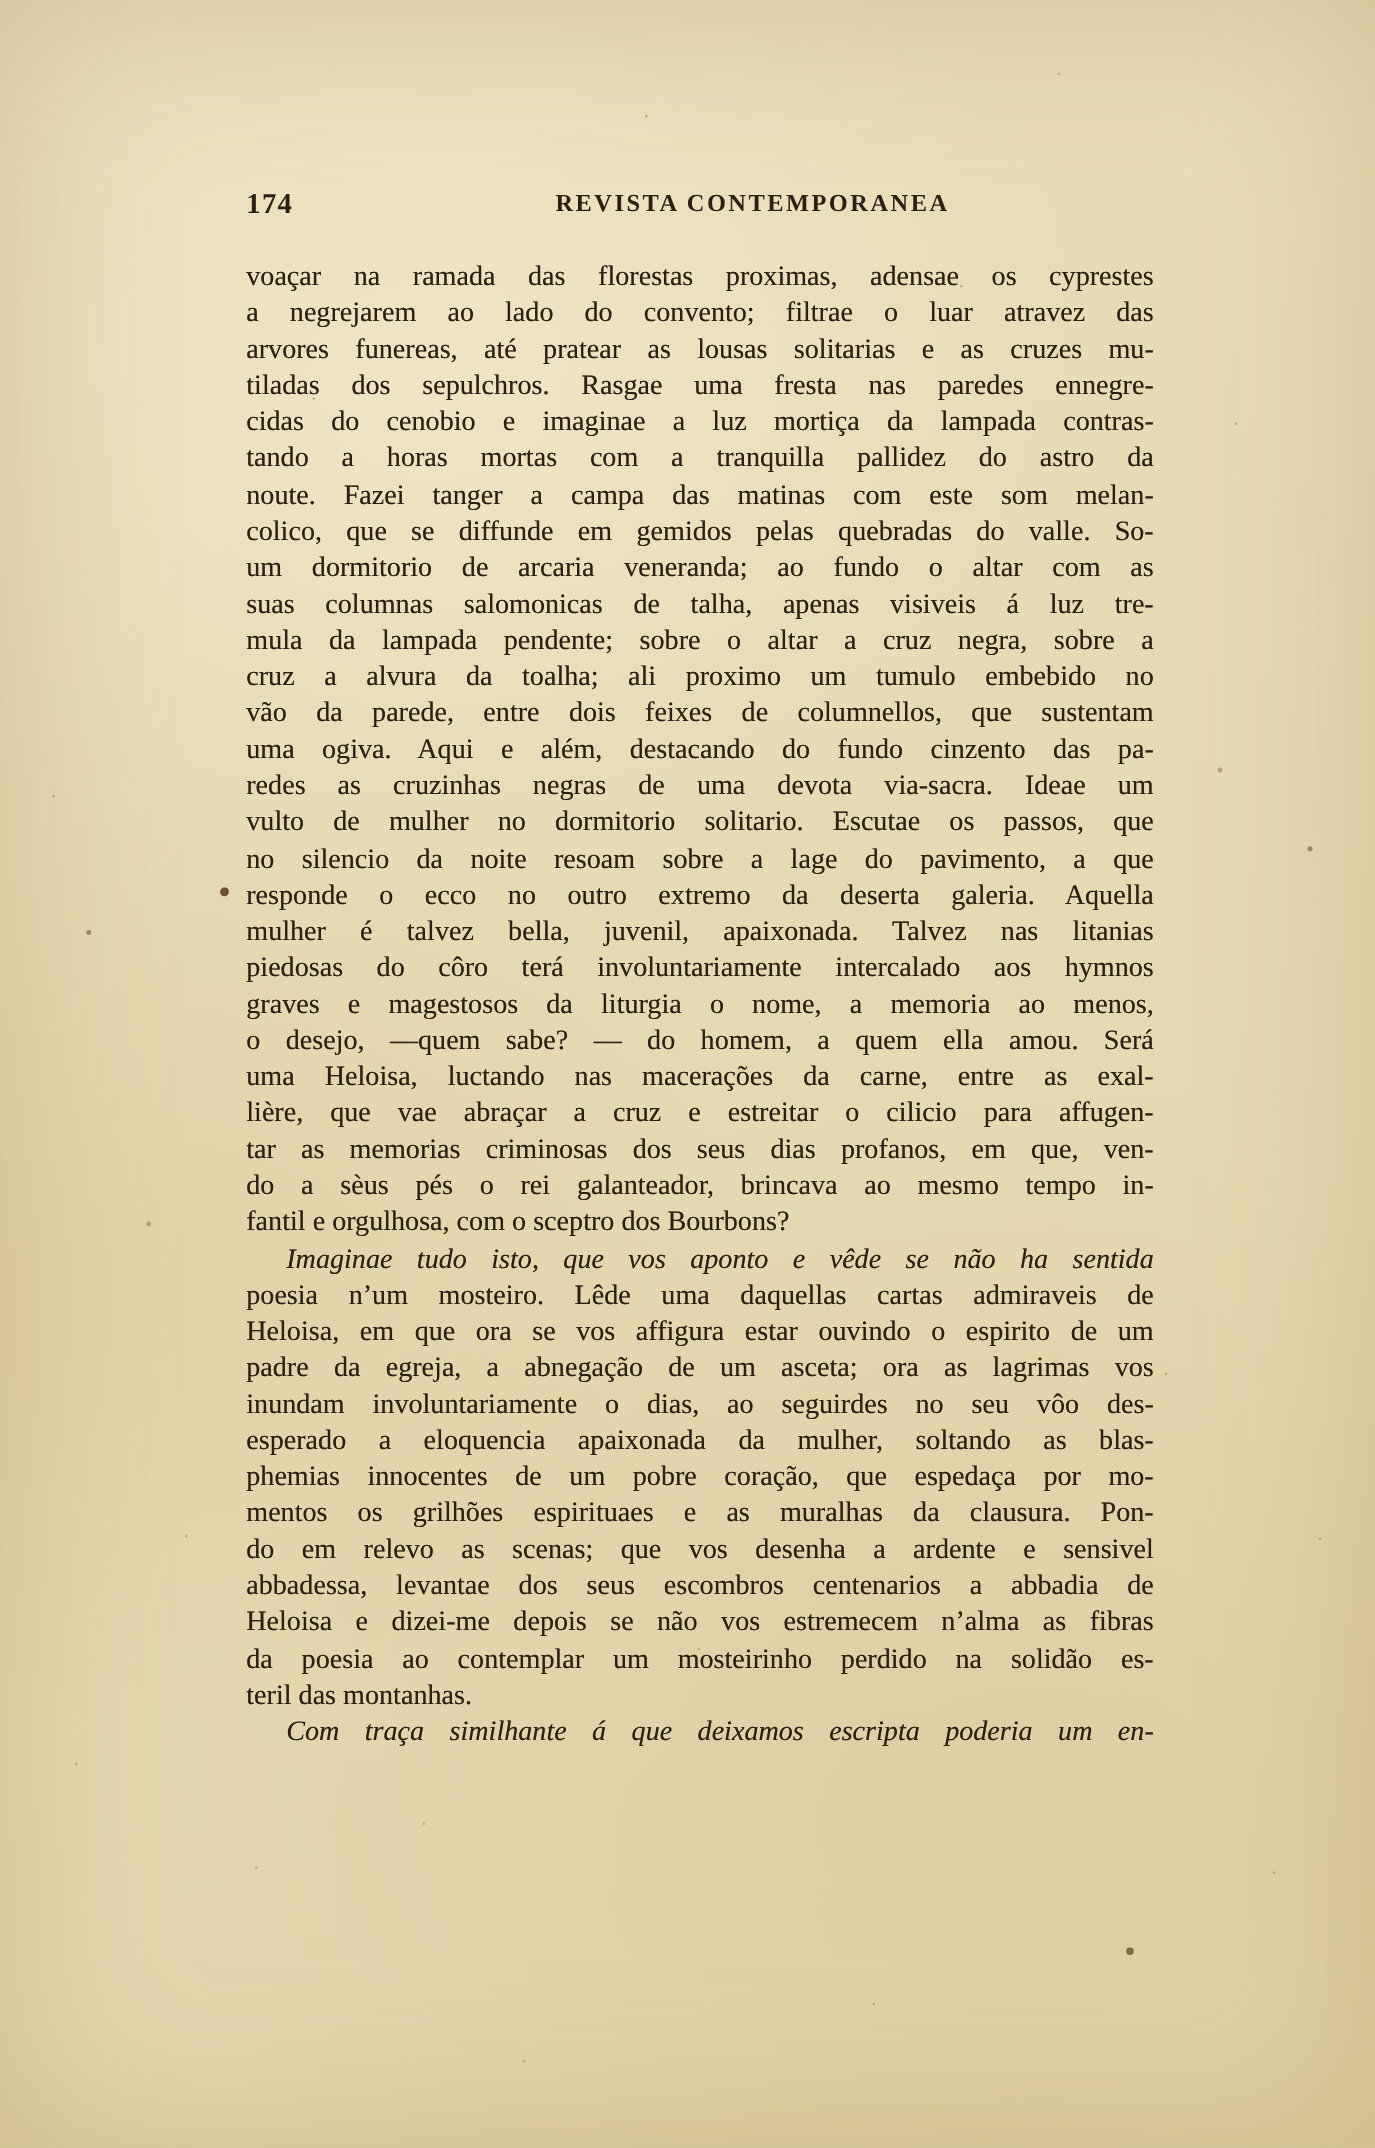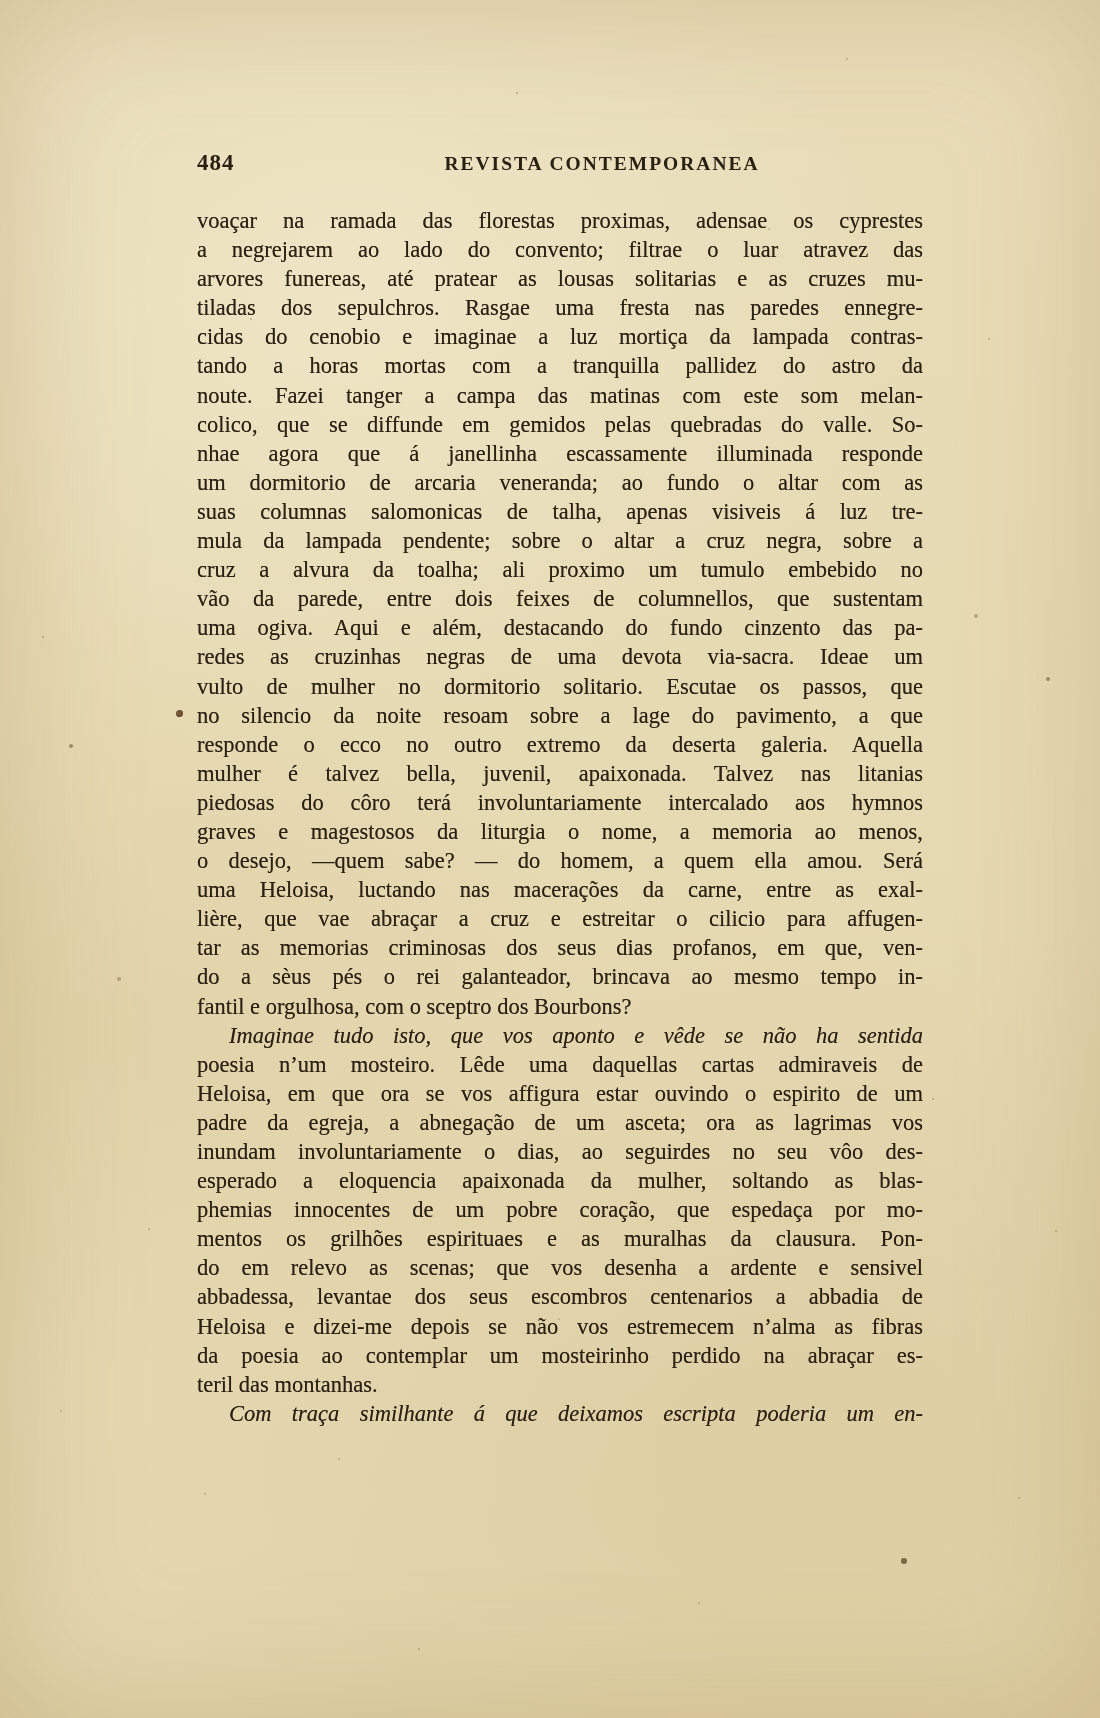--- a/index.html
+++ b/index.html
@@ -110,34 +110,33 @@
   .line.eop { text-align-last: left; }
 </style>
 </head>
 <body>
 
 <div class="page">
   <div class="specks"></div>
   <div class="ink-blot"></div>
 
   <div class="header">
-    <span class="page-number">484</span>
+    <span class="page-number">174</span>
     <span class="journal-title">REVISTA CONTEMPORANEA</span>
   </div>
 
   <div class="body-text" id="body-lines">
       <div class="line">voaçar na ramada das florestas proximas, adensae os cyprestes</div>
       <div class="line">a negrejarem ao lado do convento; filtrae o luar atravez das</div>
       <div class="line">arvores funereas, até pratear as lousas solitarias e as cruzes mu-</div>
       <div class="line">tiladas dos sepulchros. Rasgae uma fresta nas paredes ennegre-</div>
       <div class="line">cidas do cenobio e imaginae a luz mortiça da lampada contras-</div>
       <div class="line">tando a horas mortas com a tranquilla pallidez do astro da</div>
       <div class="line">noute. Fazei tanger a campa das matinas com este som melan-</div>
       <div class="line">colico, que se diffunde em gemidos pelas quebradas do valle. So-</div>
-      <div class="line">nhae agora que á janellinha escassamente illuminada responde</div>
       <div class="line">um dormitorio de arcaria veneranda; ao fundo o altar com as</div>
       <div class="line">suas columnas salomonicas de talha, apenas visiveis á luz tre-</div>
       <div class="line">mula da lampada pendente; sobre o altar a cruz negra, sobre a</div>
       <div class="line">cruz a alvura da toalha; ali proximo um tumulo embebido no</div>
       <div class="line">vão da parede, entre dois feixes de columnellos, que sustentam</div>
       <div class="line">uma ogiva. Aqui e além, destacando do fundo cinzento das pa-</div>
       <div class="line">redes as cruzinhas negras de uma devota via-sacra. Ideae um</div>
       <div class="line">vulto de mulher no dormitorio solitario. Escutae os passos, que</div>
       <div class="line">no silencio da noite resoam sobre a lage do pavimento, a que</div>
       <div class="line">responde o ecco no outro extremo da deserta galeria. Aquella</div>
@@ -154,17 +153,17 @@
       <div class="line">poesia n’um mosteiro. Lêde uma daquellas cartas admiraveis de</div>
       <div class="line">Heloisa, em que ora se vos affigura estar ouvindo o espirito de um</div>
       <div class="line">padre da egreja, a abnegação de um asceta; ora as lagrimas vos</div>
       <div class="line">inundam involuntariamente o dias, ao seguirdes no seu vôo des-</div>
       <div class="line">esperado a eloquencia apaixonada da mulher, soltando as blas-</div>
       <div class="line">phemias innocentes de um pobre coração, que espedaça por mo-</div>
       <div class="line">mentos os grilhões espirituaes e as muralhas da clausura. Pon-</div>
       <div class="line">do em relevo as scenas; que vos desenha a ardente e sensivel</div>
       <div class="line">abbadessa, levantae dos seus escombros centenarios a abbadia de</div>
       <div class="line">Heloisa e dizei-me depois se não vos estremecem n’alma as fibras</div>
-      <div class="line">da poesia ao contemplar um mosteirinho perdido na abraçar es-</div>
+      <div class="line">da poesia ao contemplar um mosteirinho perdido na solidão es-</div>
       <div class="line eop">teril das montanhas.</div>
       <div class="line indent">Com traça similhante á que deixamos escripta poderia um en-</div>
     </div>
 </div>
 
 </body></html>

